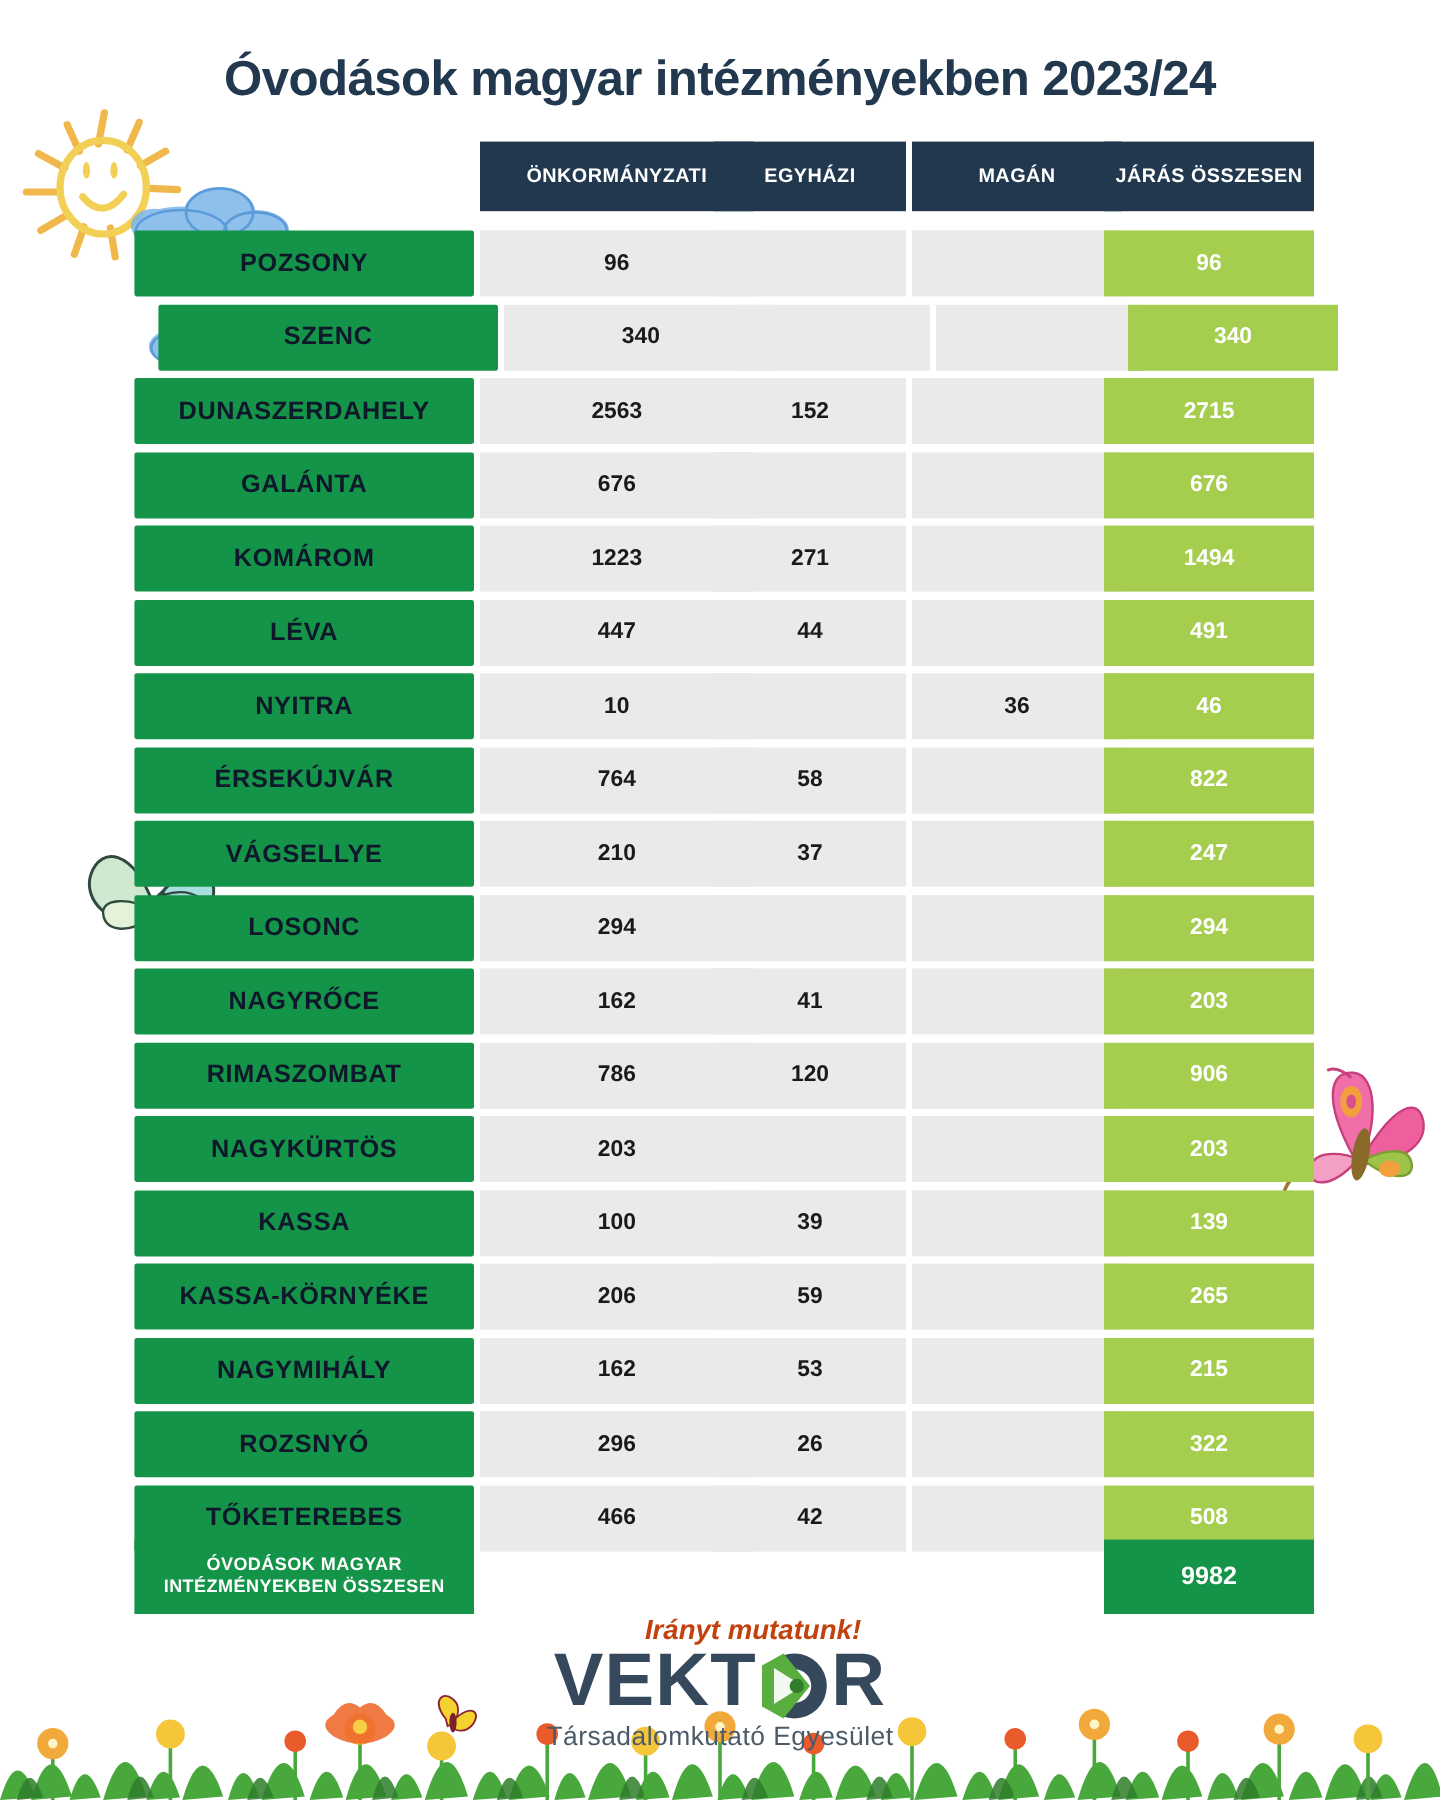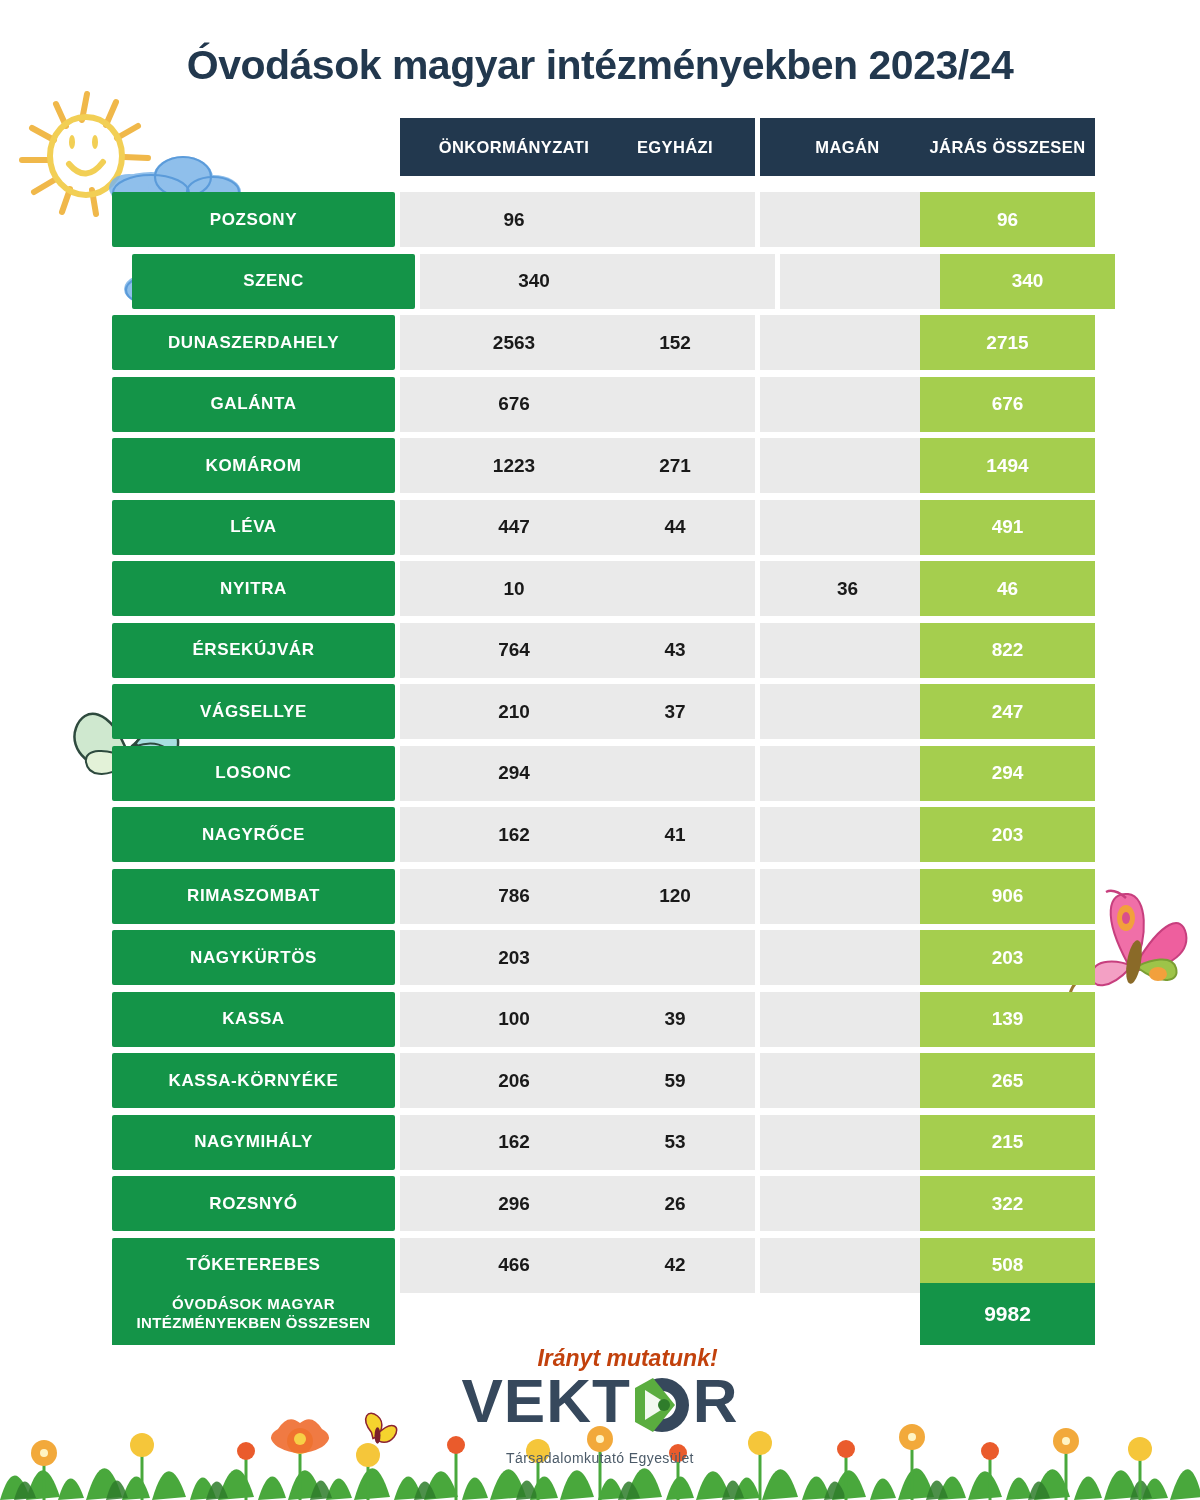--- a/index.html
+++ b/index.html
@@ -33,22 +33,22 @@
   #header-row .cell{
     background:#22384e;color:#ffffff;
     font-size:16.5px;font-weight:bold;letter-spacing:0.4px;
     white-space:nowrap;
   }
   #header-row .c-label{background:transparent;}
 
   
   .drow{--rh:55px;}
   .drow .c-label{
-    background:#149448;color:#ffffff;
-    font-size:17px;font-weight:bold;letter-spacing:0.6px;
+    background:#149448;color:#0f172a;
+    font-size:21px;font-weight:bold;letter-spacing:0.6px;
     border-radius:2px;white-space:nowrap;
   }
   .drow .c-onk,.drow .c-egy,.drow .c-mag{
     background:#eaeaea;color:#1a1a1a;
     font-size:19px;font-weight:bold;
   }
   .drow .c-tot{
     background:#a5ce4e;color:#ffffff;
     font-size:19px;font-weight:bold;
   }
@@ -92,21 +92,21 @@
     font-size:23px;font-style:italic;font-weight:bold;color:#c2410c;
     margin-bottom:-2px;align-self:center;padding-left:55px;
     font-family:"Liberation Sans","DejaVu Sans",sans-serif;
   }
   #logo-wordmark{
     display:flex;align-items:flex-start;justify-content:center;
     font-size:62px;font-weight:bold;color:#36485c;letter-spacing:1px;
     line-height:1;
   }
   #logo-sub{
-    font-size:14px;color:#4b5a68;letter-spacing:0.4px;margin-top:18px;
+    font-size:22px;color:#4b5a68;letter-spacing:0.4px;margin-top:2px;
     font-family:"Liberation Sans","DejaVu Sans",sans-serif;
   }
   #logo-o{display:inline-block;width:62px;height:62px;position:relative;top:4px;}
 </style>
 </head>
 <body>
 
 <div id="title">Óvodások magyar intézményekben 2023/24</div>
 
 <svg class="deco" id="sun" viewBox="0 0 150 150">
@@ -352,21 +352,21 @@
       <div class="row drow" style="top: 561px; --rh: 55px;">
         <div class="cell c-label">NYITRA</div>
         <div class="cell c-onk">10</div>
         <div class="cell c-egy empty"></div>
         <div class="cell c-mag">36</div>
         <div class="cell c-tot">46</div>
       </div>
       <div class="row drow" style="top: 622.5px; --rh: 55px;">
         <div class="cell c-label">ÉRSEKÚJVÁR</div>
         <div class="cell c-onk">764</div>
-        <div class="cell c-egy">43</div>
+        <div class="cell c-egy">58</div>
         <div class="cell c-mag empty"></div>
         <div class="cell c-tot">822</div>
       </div>
       <div class="row drow" style="top: 684px; --rh: 55px;">
         <div class="cell c-label">VÁGSELLYE</div>
         <div class="cell c-onk">210</div>
         <div class="cell c-egy">37</div>
         <div class="cell c-mag empty"></div>
         <div class="cell c-tot">247</div>
       </div>

